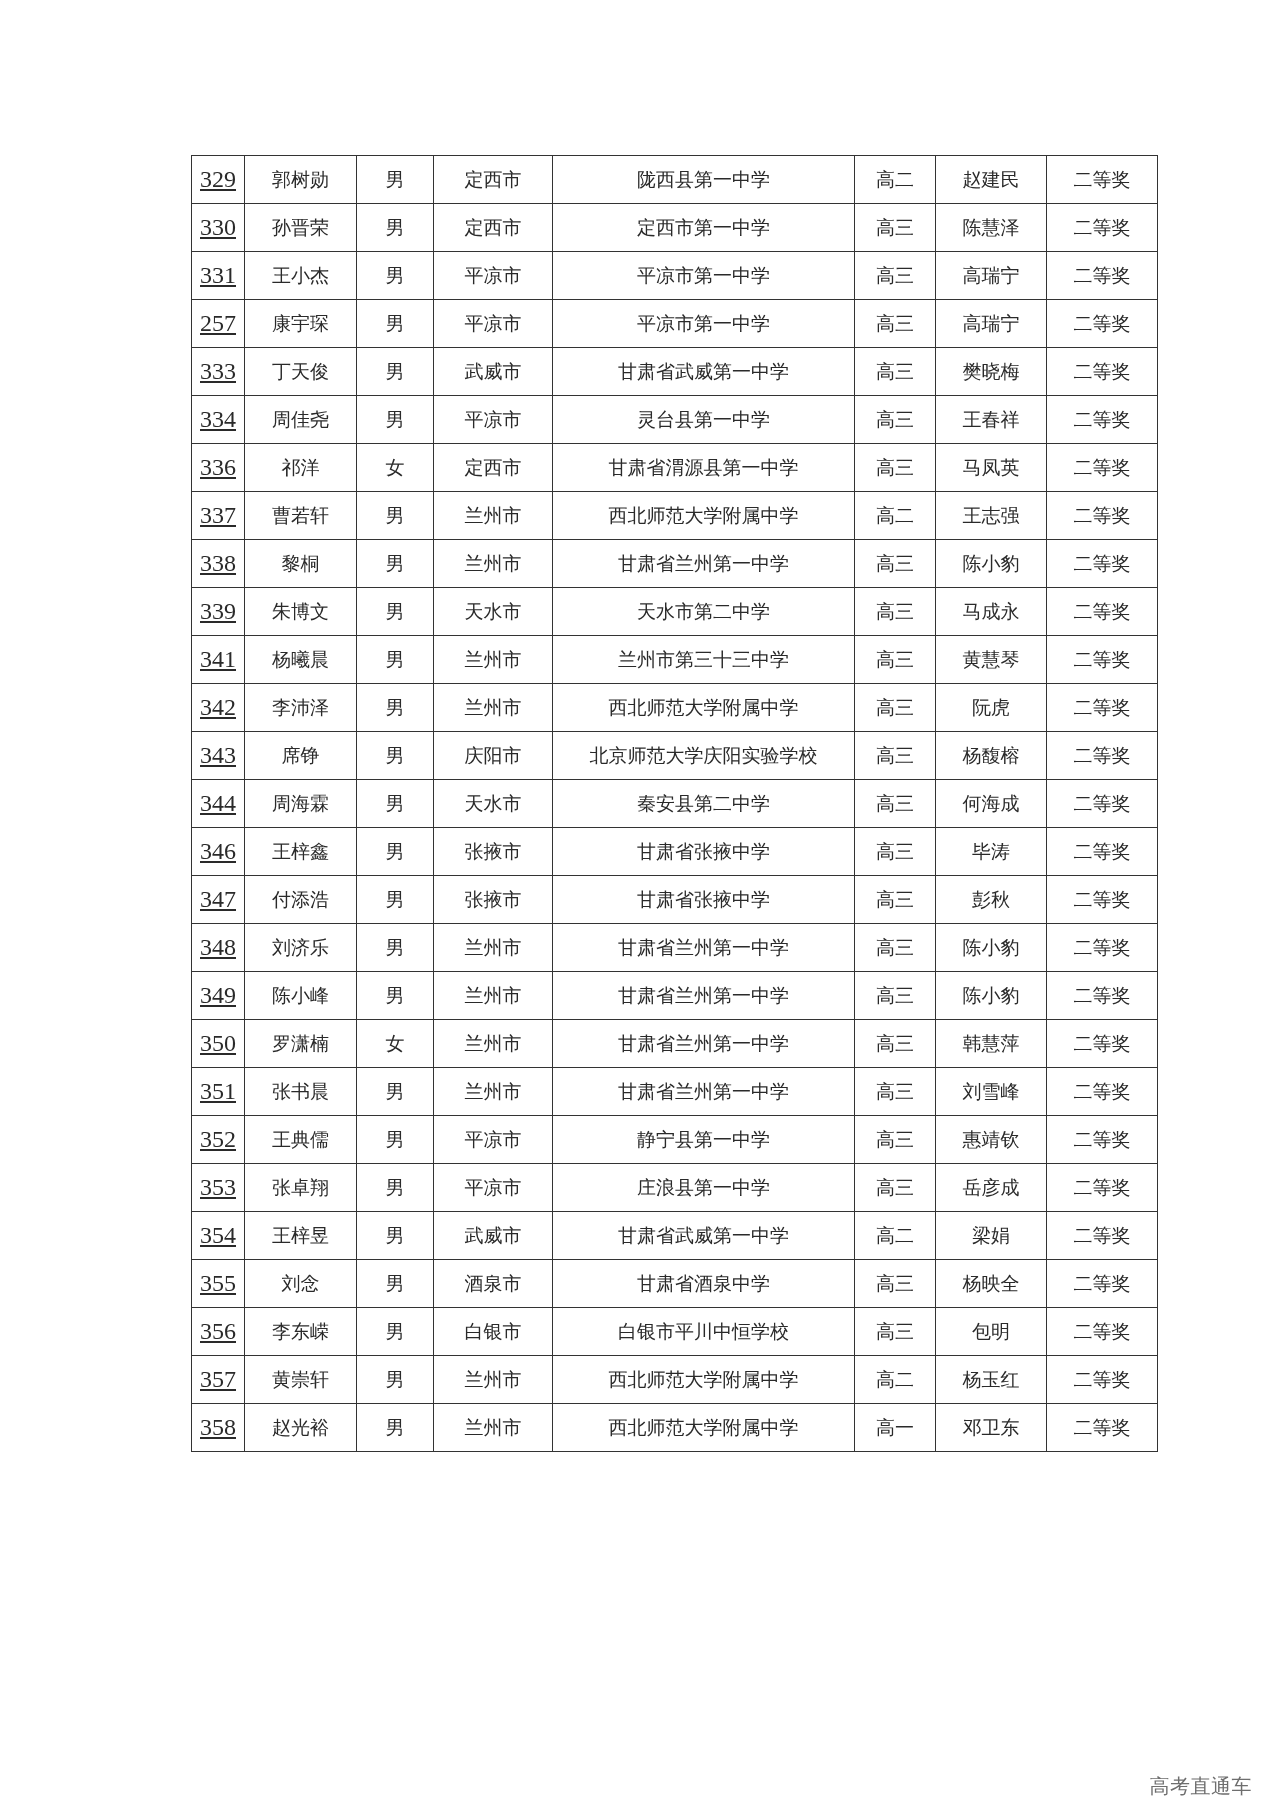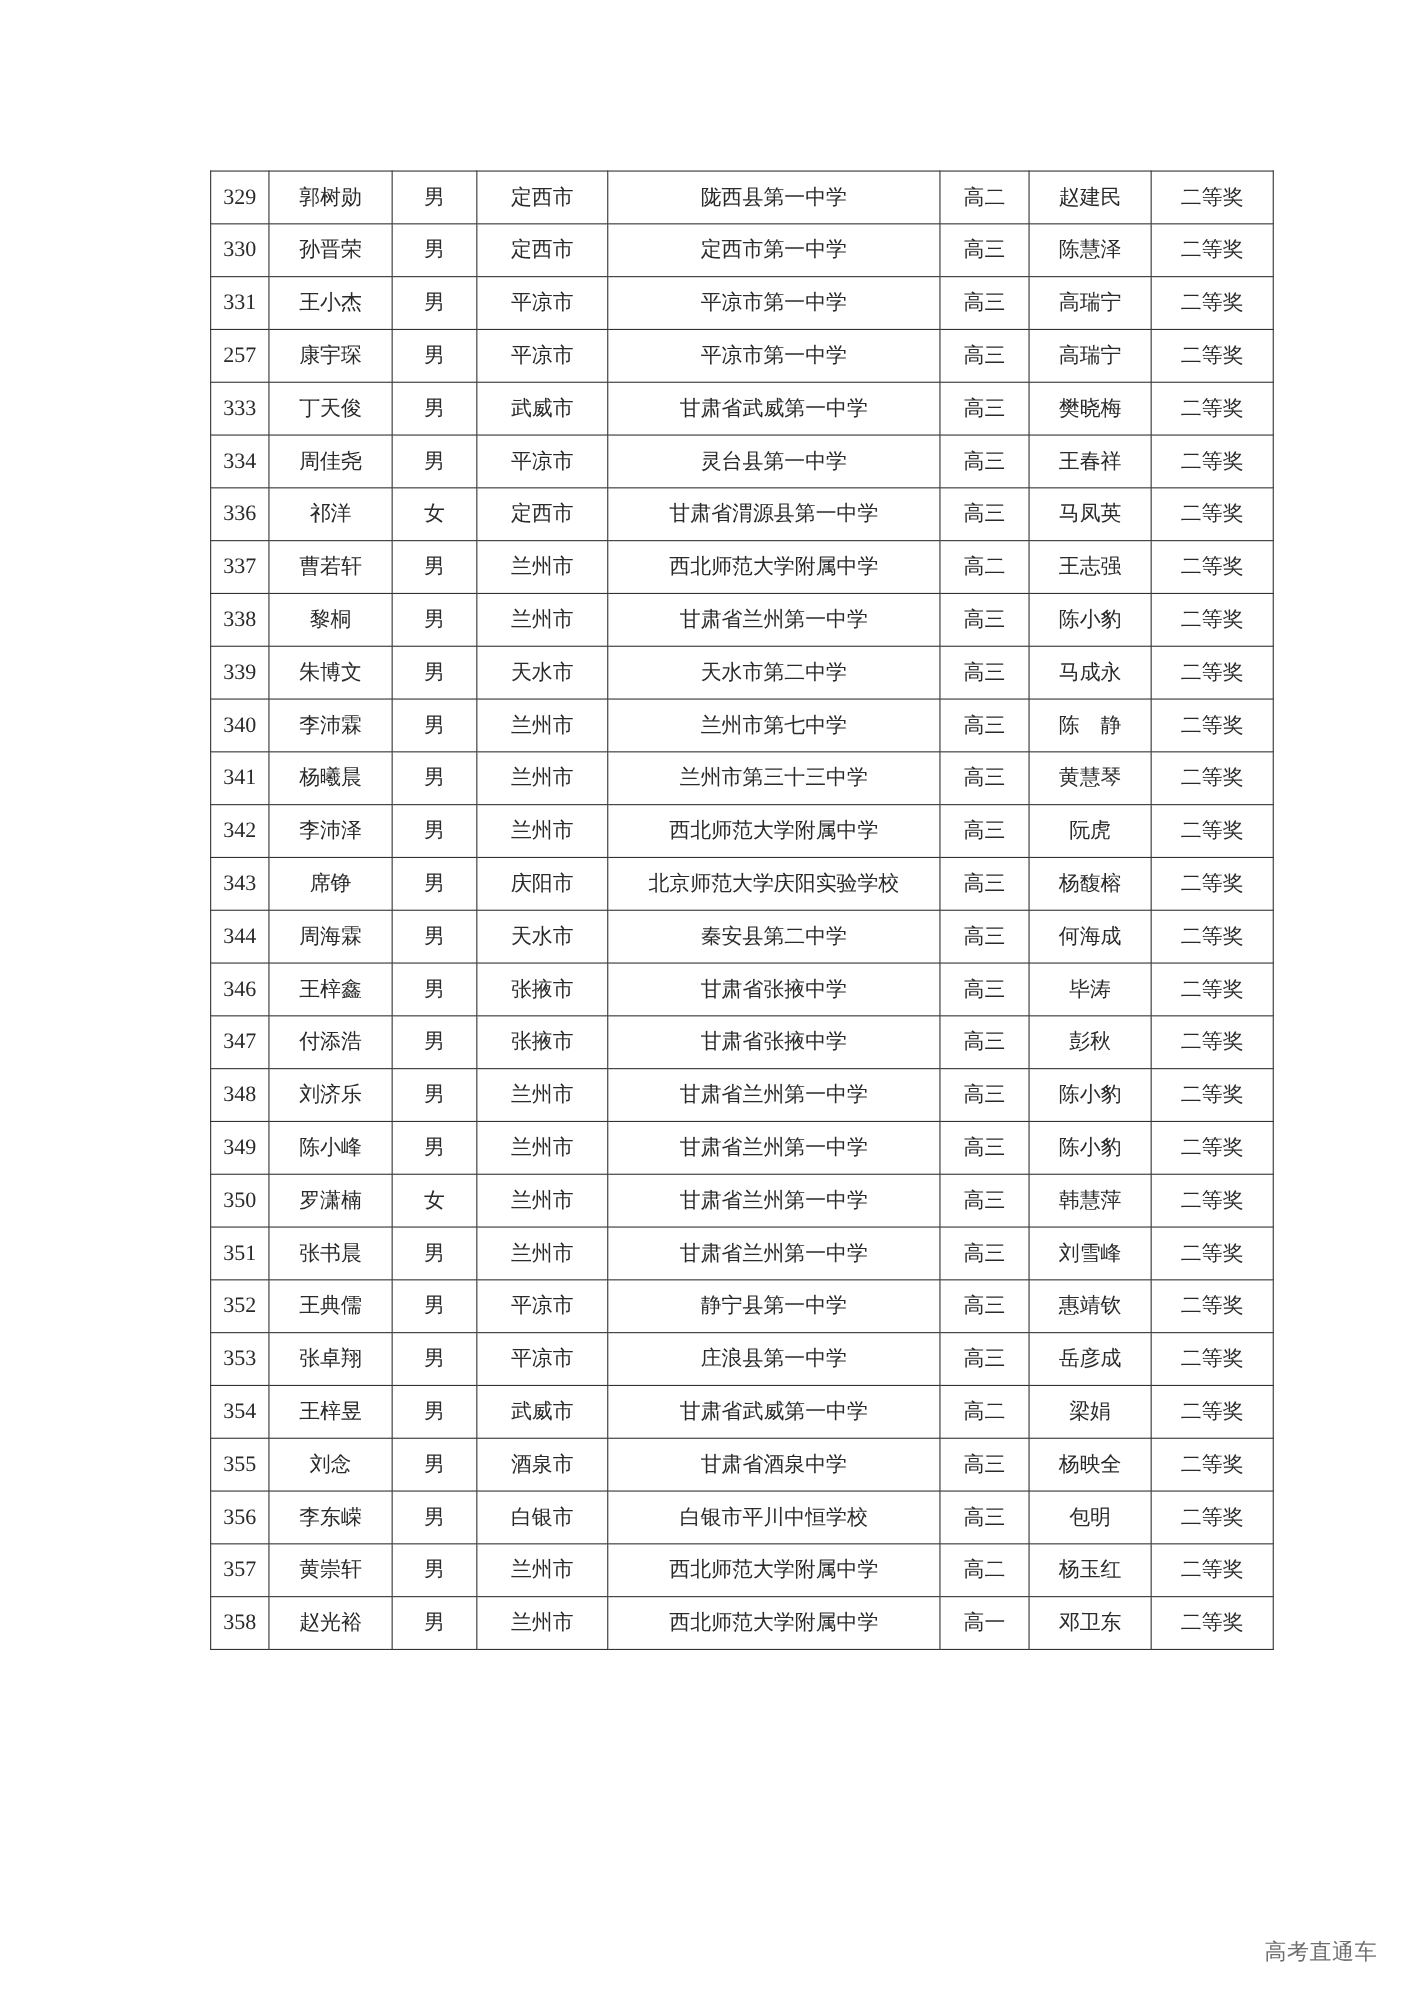--- a/index.html
+++ b/index.html
@@ -36,34 +36,35 @@
       text-align: center;
       vertical-align: middle;
       font-size: 19px;
       line-height: 47px;
       white-space: nowrap;
       overflow: hidden;
       color: #2a2a2a;
     }
     table.awards td.num {
       font-family: "Liberation Serif", "DejaVu Serif", serif;
-      font-size: 20px;
+      font-size: 24px;
+      text-decoration: underline;
     }
     col.c-no { width: 53px; }
     col.c-name { width: 112px; }
     col.c-gender { width: 77px; }
     col.c-city { width: 119px; }
     col.c-school { width: 302px; }
     col.c-grade { width: 81px; }
     col.c-teacher { width: 111px; }
     col.c-award { width: 111px; }
     .watermark {
       position: absolute;
       right: 28px;
-      bottom: 22px;
+      bottom: 10px;
       font-family: "DejaVu Sans", "Liberation Sans", sans-serif;
       font-size: 20px;
       color: #6e6e6e;
       letter-spacing: 0.5px;
     }
   </style>
 </head>
 <body>
 
 <div class="page">
@@ -173,30 +174,20 @@
           <td class="num">339</td>
           <td>朱博文</td>
           <td>男</td>
           <td>天水市</td>
           <td>天水市第二中学</td>
           <td>高三</td>
           <td>马成永</td>
           <td>二等奖</td>
         </tr>
         <tr>
-          <td class="num">340</td>
-          <td>李沛霖</td>
-          <td>男</td>
-          <td>兰州市</td>
-          <td>兰州市第七中学</td>
-          <td>高三</td>
-          <td>陈　静</td>
-          <td>二等奖</td>
-        </tr>
-        <tr>
           <td class="num">341</td>
           <td>杨曦晨</td>
           <td>男</td>
           <td>兰州市</td>
           <td>兰州市第三十三中学</td>
           <td>高三</td>
           <td>黄慧琴</td>
           <td>二等奖</td>
         </tr>
         <tr>

